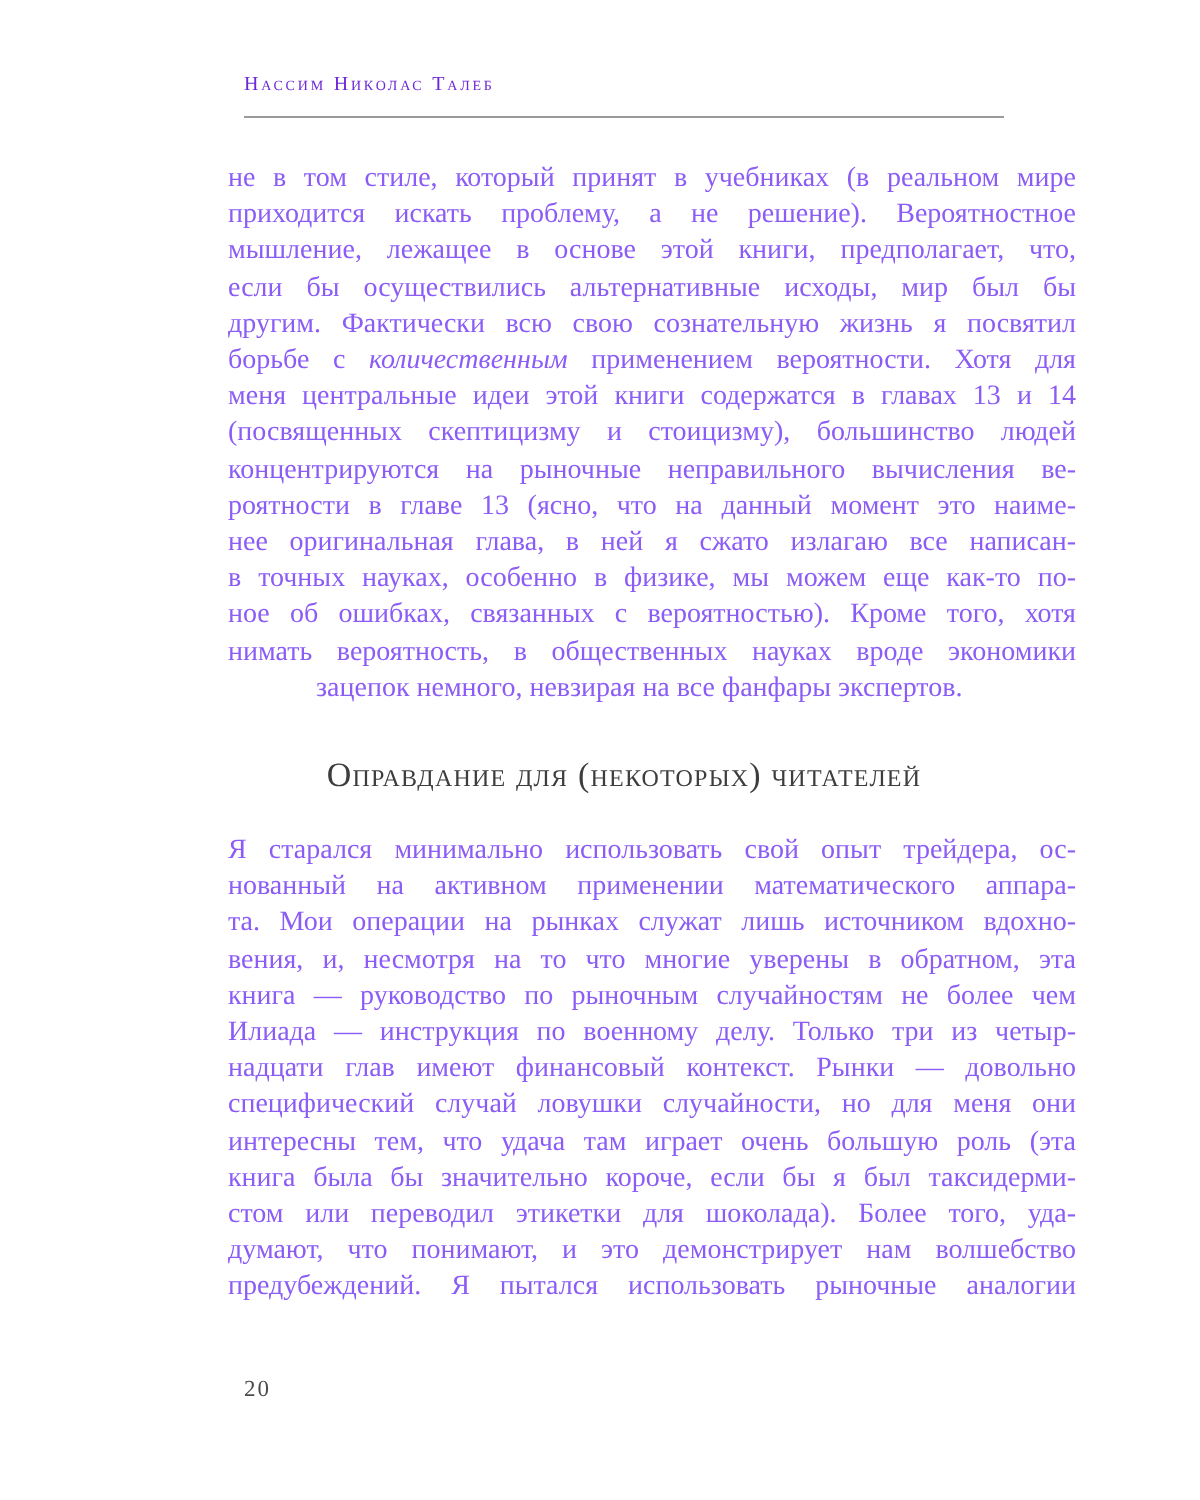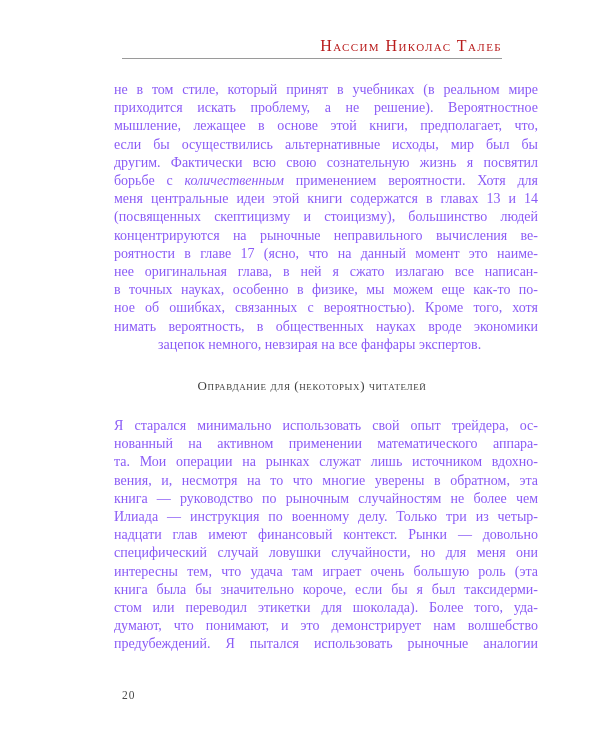--- a/index.html
+++ b/index.html
@@ -9,25 +9,25 @@
     height: 750px;
     background: #ffffff;
     font-family: "Liberation Serif", serif;
     overflow: hidden;
   }
   .running-header {
     position: absolute;
     left: 122px;
     top: 37px;
     width: 380px;
-    text-align: right;
+    text-align: left;
     font-variant: small-caps;
     letter-spacing: 1.4px;
-    font-size: 16px;
-    color: #b91c1c;
+    font-size: 10px;
+    color: #6d28d9;
   }
   .header-rule {
     position: absolute;
     left: 122px;
     top: 58px;
     width: 380px;
     height: 1px;
     background: #9a9a9a;
   }
   .para {
@@ -49,21 +49,21 @@
     margin-left: 44px;
   }
   .i { font-style: italic; }
   .section-heading {
     position: absolute;
     left: 122px;
     top: 378px;
     width: 380px;
     text-align: center;
     font-variant: small-caps;
-    font-size: 13px;
+    font-size: 17px;
     letter-spacing: 0.6px;
     color: #3d3d3d;
   }
   .page-number {
     position: absolute;
     left: 122px;
     top: 689px;
     width: 380px;
     text-align: left;
     font-size: 11.5px;
@@ -83,21 +83,21 @@
   <div class="para para-1">
     <div class="line">не в том стиле, который принят в учебниках (в реальном мире</div>
     <div class="line">приходится искать проблему, а не решение). Вероятностное</div>
     <div class="line">мышление, лежащее в основе этой книги, предполагает, что,</div>
     <div class="line">если бы осуществились альтернативные исходы, мир был бы</div>
     <div class="line">другим. Фактически всю свою сознательную жизнь я посвятил</div>
     <div class="line"><span>борьбе с </span><span class="i">количественным</span><span> применением вероятности. Хотя для</span></div>
     <div class="line">меня центральные идеи этой книги содержатся в главах 13 и 14</div>
     <div class="line">(посвященных скептицизму и стоицизму), большинство людей</div>
     <div class="line">концентрируются на рыночные неправильного вычисления ве-</div>
-    <div class="line">роятности в главе 17 (ясно, что на данный момент это наиме-</div>
+    <div class="line">роятности в главе 13 (ясно, что на данный момент это наиме-</div>
     <div class="line">нее оригинальная глава, в ней я сжато излагаю все написан-</div>
     <div class="line">в точных науках, особенно в физике, мы можем еще как-то по-</div>
     <div class="line">ное об ошибках, связанных с вероятностью). Кроме того, хотя</div>
     <div class="line">нимать вероятность, в общественных науках вроде экономики</div>
     <div class="line last">зацепок немного, невзирая на все фанфары экспертов.</div>
   </div>
 
   <div class="section-heading">Оправдание для (некоторых) читателей</div>
 
   <div class="para para-2">

